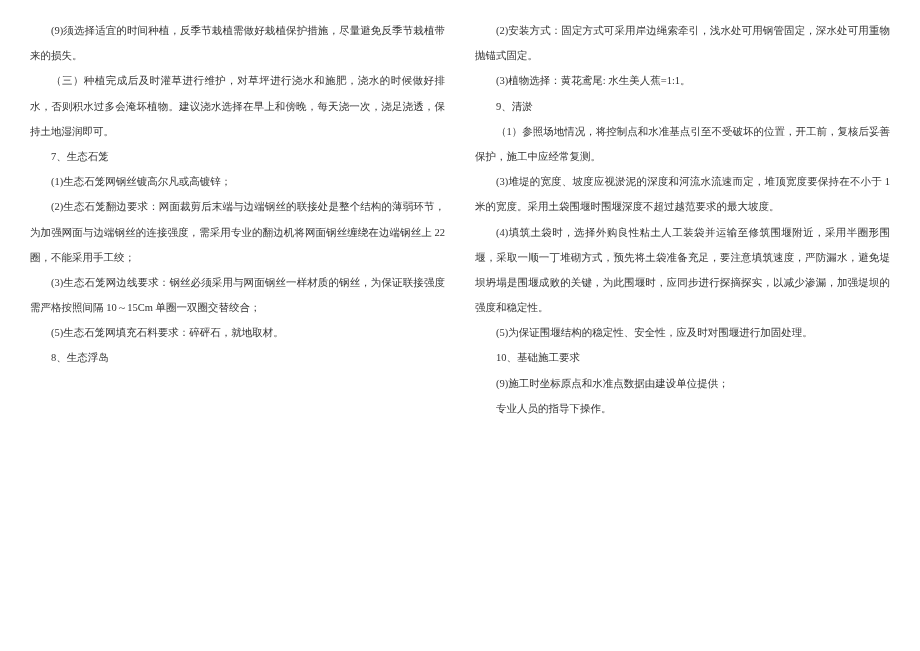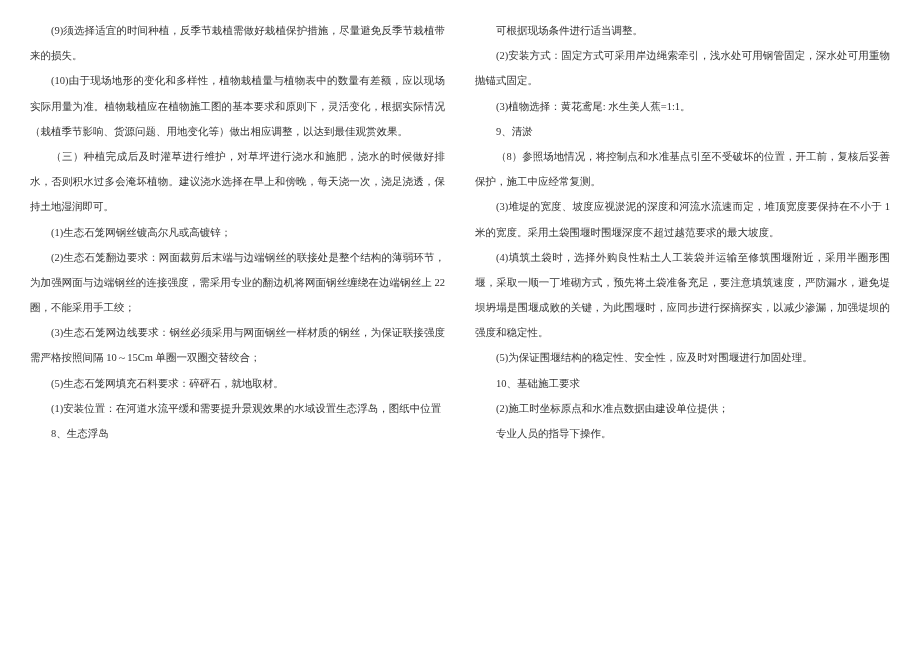--- a/index.html
+++ b/index.html
@@ -26,35 +26,33 @@
     .section-title {
       text-indent: 2em;
       font-weight: normal;
     }
   </style>
 </head>
 <body>
 
 <div class="column">
   <p>(9)须选择适宜的时间种植，反季节栽植需做好栽植保护措施，尽量避免反季节栽植带来的损失。</p>
-  <p>(10)由于现场地形的变化和多样性，植物栽植量与植物表中的数量有差额，应以现场实际用量为准。植物栽植应在植物施工图的基本要求和原则下，灵活变化，根据实际情况（栽植季节影响、货源问题、用地变化等）做出相应调整，以达到最佳观赏效果。</p>
   <p>（三）种植完成后及时灌草进行维护，对草坪进行浇水和施肥，浇水的时候做好排水，否则积水过多会淹坏植物。建议浇水选择在早上和傍晚，每天浇一次，浇足浇透，保持土地湿润即可。</p>
+  <p class="section-title">7、生态石笼</p>
   <p>(1)生态石笼网钢丝镀高尔凡或高镀锌；</p>
   <p>(2)生态石笼翻边要求：网面裁剪后末端与边端钢丝的联接处是整个结构的薄弱环节，为加强网面与边端钢丝的连接强度，需采用专业的翻边机将网面钢丝缠绕在边端钢丝上 22 圈，不能采用手工绞；</p>
   <p>(3)生态石笼网边线要求：钢丝必须采用与网面钢丝一样材质的钢丝，为保证联接强度需严格按照间隔 10～15Cm 单圈一双圈交替绞合；</p>
   <p>(5)生态石笼网填充石料要求：碎砰石，就地取材。</p>
-  <p>(1)安装位置：在河道水流平缓和需要提升景观效果的水域设置生态浮岛，图纸中位置</p>
   <p class="section-title">8、生态浮岛</p>
 </div>
 
 <div class="column">
-  <p>可根据现场条件进行适当调整。</p>
   <p>(2)安装方式：固定方式可采用岸边绳索牵引，浅水处可用钢管固定，深水处可用重物抛锚式固定。</p>
   <p>(3)植物选择：黄花鸢尾: 水生美人蕉=1:1。</p>
   <p class="section-title">9、清淤</p>
-  <p>（8）参照场地情况，将控制点和水准基点引至不受破坏的位置，开工前，复核后妥善保护，施工中应经常复测。</p>
+  <p>（1）参照场地情况，将控制点和水准基点引至不受破坏的位置，开工前，复核后妥善保护，施工中应经常复测。</p>
   <p>(3)堆堤的宽度、坡度应视淤泥的深度和河流水流速而定，堆顶宽度要保持在不小于 1 米的宽度。采用土袋围堰时围堰深度不超过越范要求的最大坡度。</p>
   <p>(4)填筑土袋时，选择外购良性粘土人工装袋并运输至修筑围堰附近，采用半圈形围堰，采取一顺一丁堆砌方式，预先将土袋准备充足，要注意填筑速度，严防漏水，避免堤坝坍塌是围堰成败的关键，为此围堰时，应同步进行探摘探实，以减少渗漏，加强堤坝的强度和稳定性。</p>
   <p>(5)为保证围堰结构的稳定性、安全性，应及时对围堰进行加固处理。</p>
   <p class="section-title">10、基础施工要求</p>
-  <p>(2)施工时坐标原点和水准点数据由建设单位提供；</p>
+  <p>(9)施工时坐标原点和水准点数据由建设单位提供；</p>
   <p>专业人员的指导下操作。</p>
 </div>
 
 </body></html>

